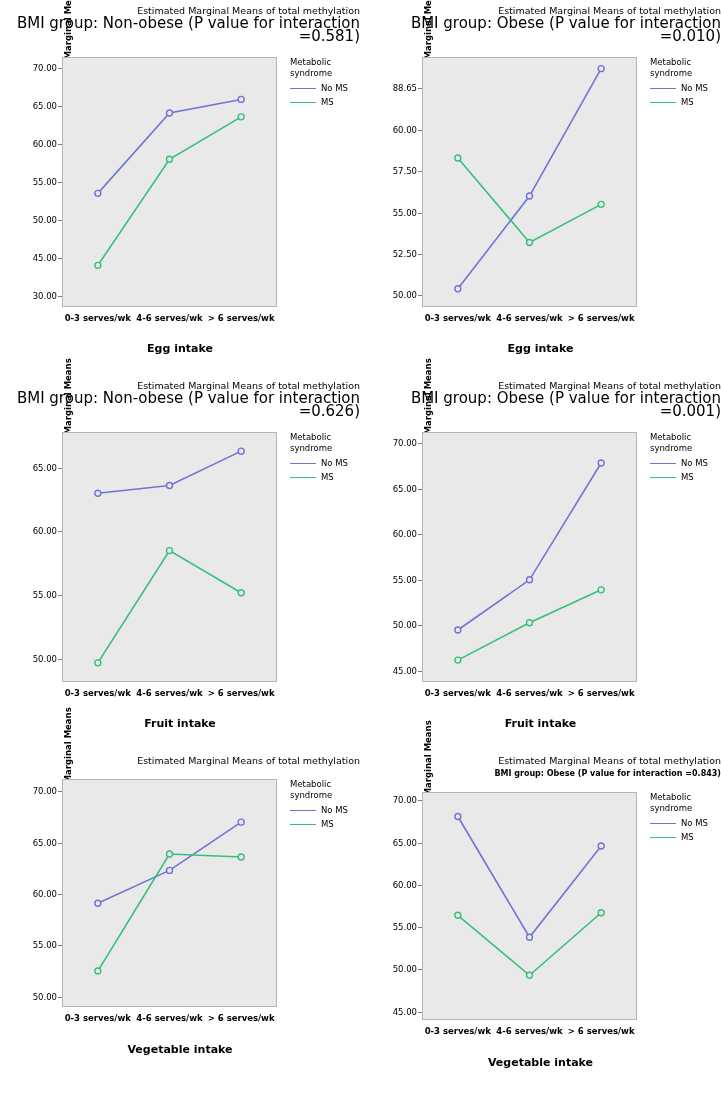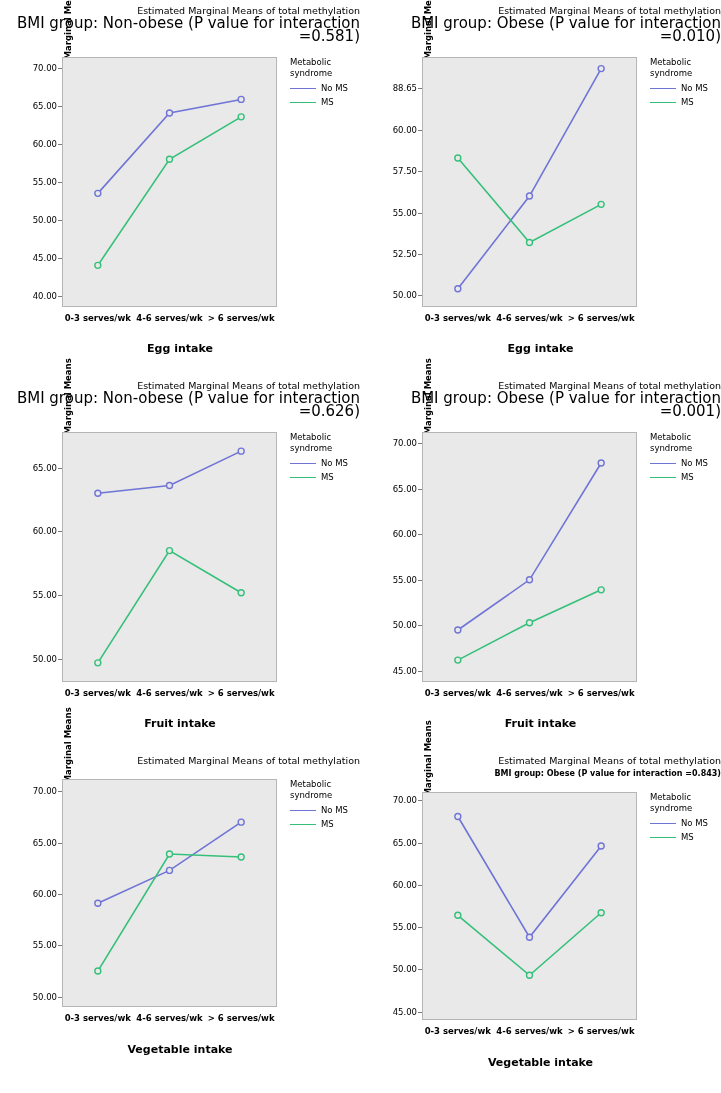--- a/index.html
+++ b/index.html
@@ -65,21 +65,21 @@
 
   <div class="panel">
     <div class="titles">
       <div class="t1">Estimated Marginal Means of total methylation</div>
       <div class="t2">BMI group: Non-obese (P value for interaction =0.581)</div>
     </div>
     <div class="chart-area">
       <div class="ylabel">Estimated Marginal Means</div>
       <div class="plotwrap" style="left:62px;top:10px;width:215px;height:250px;">
         <div class="plot"></div>
-      <div class="ytick" style="top: 238.636px;">40.00</div>
+      <div class="ytick" style="top: 238.636px;">30.00</div>
           <div class="ytickmark" style="top: 238.636px;"></div>
           <div class="ytick" style="top: 200.758px;">45.00</div>
           <div class="ytickmark" style="top: 200.758px;"></div>
           <div class="ytick" style="top: 162.879px;">50.00</div>
           <div class="ytickmark" style="top: 162.879px;"></div>
           <div class="ytick" style="top: 125px;">55.00</div>
           <div class="ytickmark" style="top: 125px;"></div>
           <div class="ytick" style="top: 87.1212px;">60.00</div>
           <div class="ytickmark" style="top: 87.1212px;"></div>
           <div class="ytick" style="top: 49.2424px;">65.00</div>

